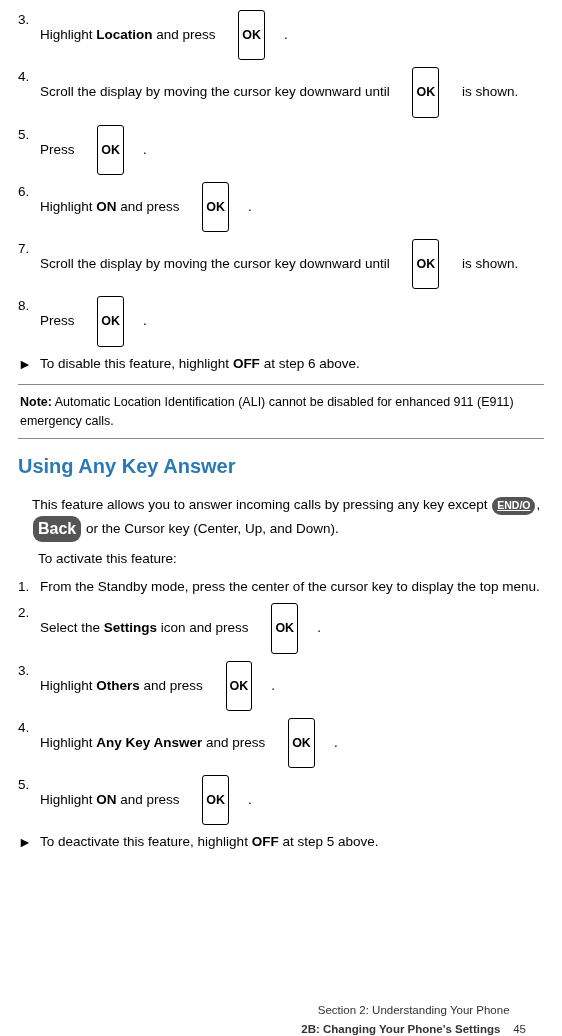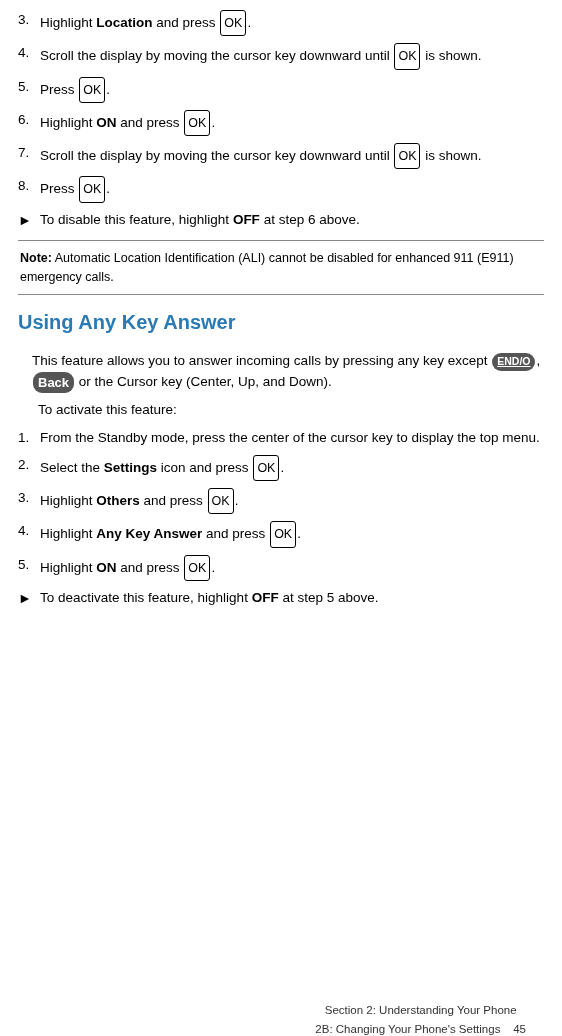--- a/index.html
+++ b/index.html
@@ -29,26 +29,26 @@
       margin-right: 2px;
       flex-shrink: 0;
     }
     .step-text {
       flex: 1;
     }
     .ok-box {
       display: inline-block;
       border: 1.5px solid #000;
       border-radius: 3px;
-      padding: 4px 3px;
+      padding: 16px 3px;
       font-size: 12.5px;
-      font-weight: normal;
+      font-weight: bold;
       line-height: 1.3;
       vertical-align: middle;
-      margin: 0 1px;
+      margin: 0 19px;
     }
     .bullet-item {
       display: flex;
       align-items: flex-start;
       margin-bottom: 7px;
       line-height: 1.45;
     }
     .bullet-arrow {
       min-width: 18px;
       margin-right: 4px;
@@ -93,37 +93,37 @@
       vertical-align: middle;
       font-weight: bold;
       margin: 0 1px;
       text-decoration: underline;
     }
     .key-badge-back {
       display: inline-block;
       background: #555;
       color: #fff;
       border-radius: 9px;
-      font-size: 13px;
+      font-size: 16px;
       padding: 1px 5px;
       vertical-align: middle;
       font-weight: bold;
       margin: 0 1px;
     }
     .footer {
       position: absolute;
       bottom: 8px;
       right: 18px;
       text-align: center;
       font-size: 11.5px;
       color: #333;
       line-height: 1.6;
     }
     .footer-bold {
-      font-weight: normal;
+      font-weight: bold;
     }
     .page-wrapper {
       position: relative;
       min-height: 1036px;
     }
     b { font-weight: bold; }
   </style>
 </head>
 <body>
 

